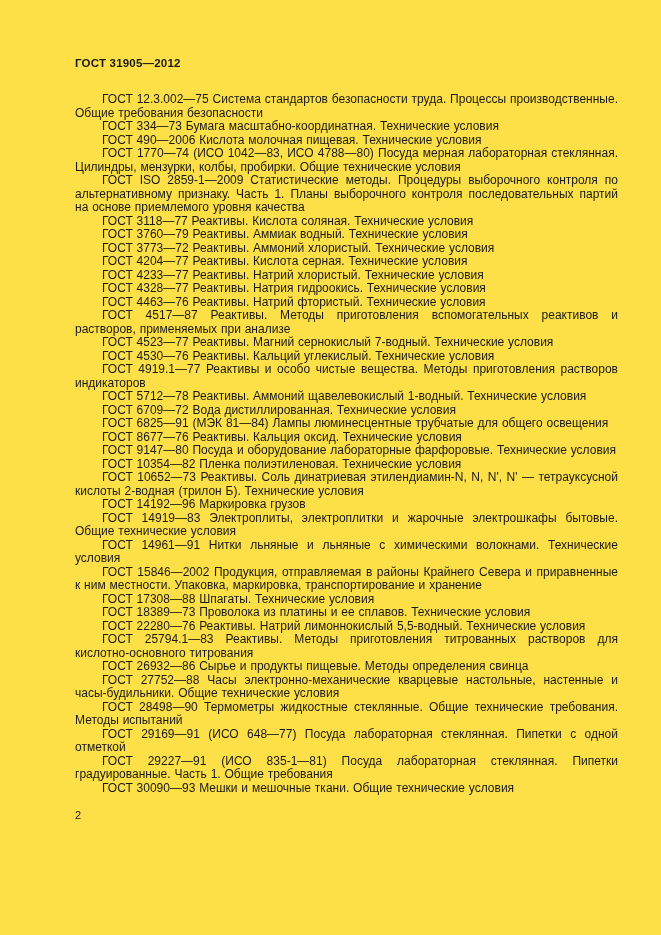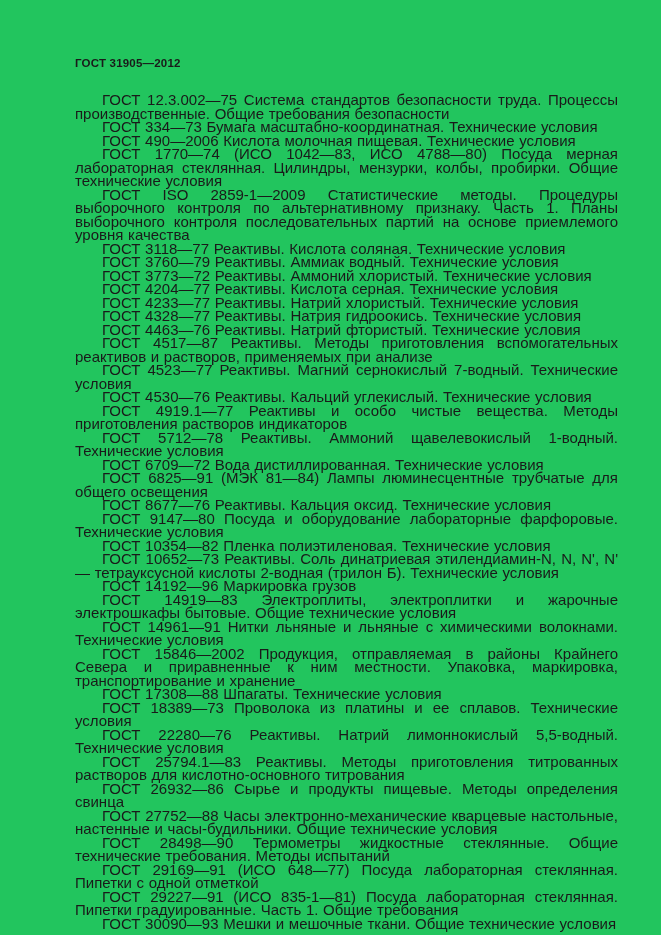--- a/index.html
+++ b/index.html
@@ -4,36 +4,36 @@
 <style>
   html, body {
     margin: 0;
     padding: 0;
     background: #ffffff;
   }
   .page {
     position: relative;
     width: 661px;
     height: 935px;
-    background: #22c55e;
+    background: #fde047;
     box-sizing: border-box;
     padding: 57px 43px 0 75px;
     font-family: "Liberation Sans", sans-serif;
     color: #1a1a1a;
     overflow: hidden;
   }
   .header {
     font-size: 11.5px;
     font-weight: bold;
     letter-spacing: 0.2px;
     margin-bottom: 24px;
   }
   .references p.entry {
     margin: 0;
-    font-size: 15px;
+    font-size: 12px;
     line-height: 13.5px;
     text-align: justify;
     text-indent: 27px;
     word-spacing: 0.5px;
   }
   .page-number {
     font-size: 11px;
     margin-top: 14px;
   }
 </style>

